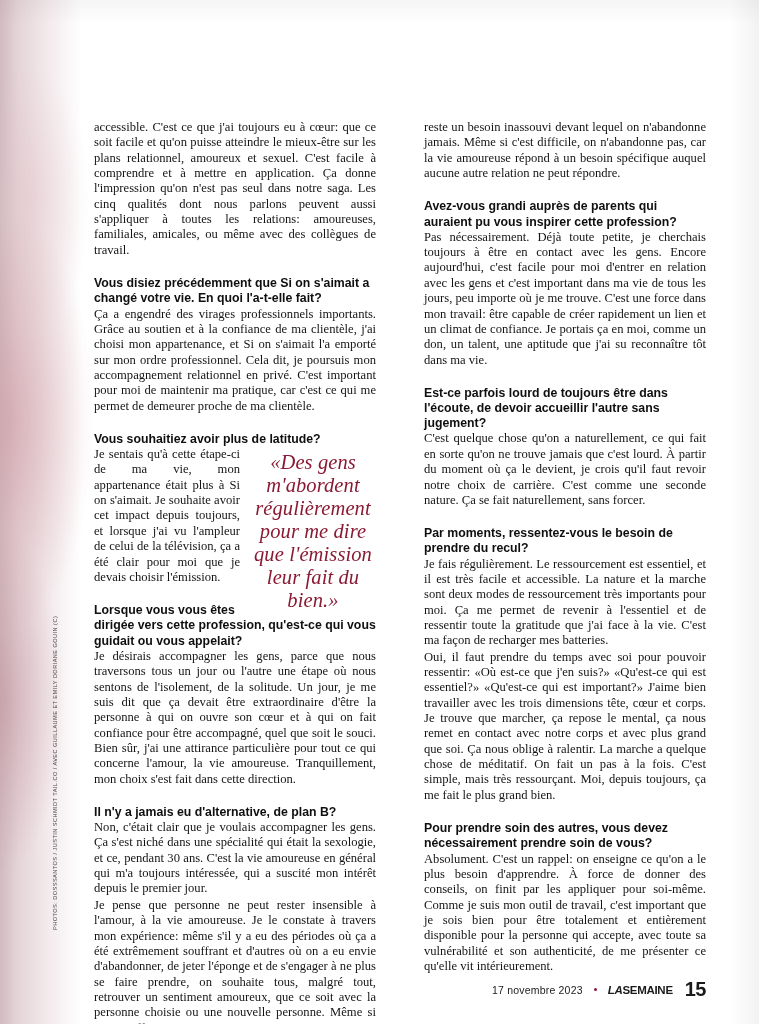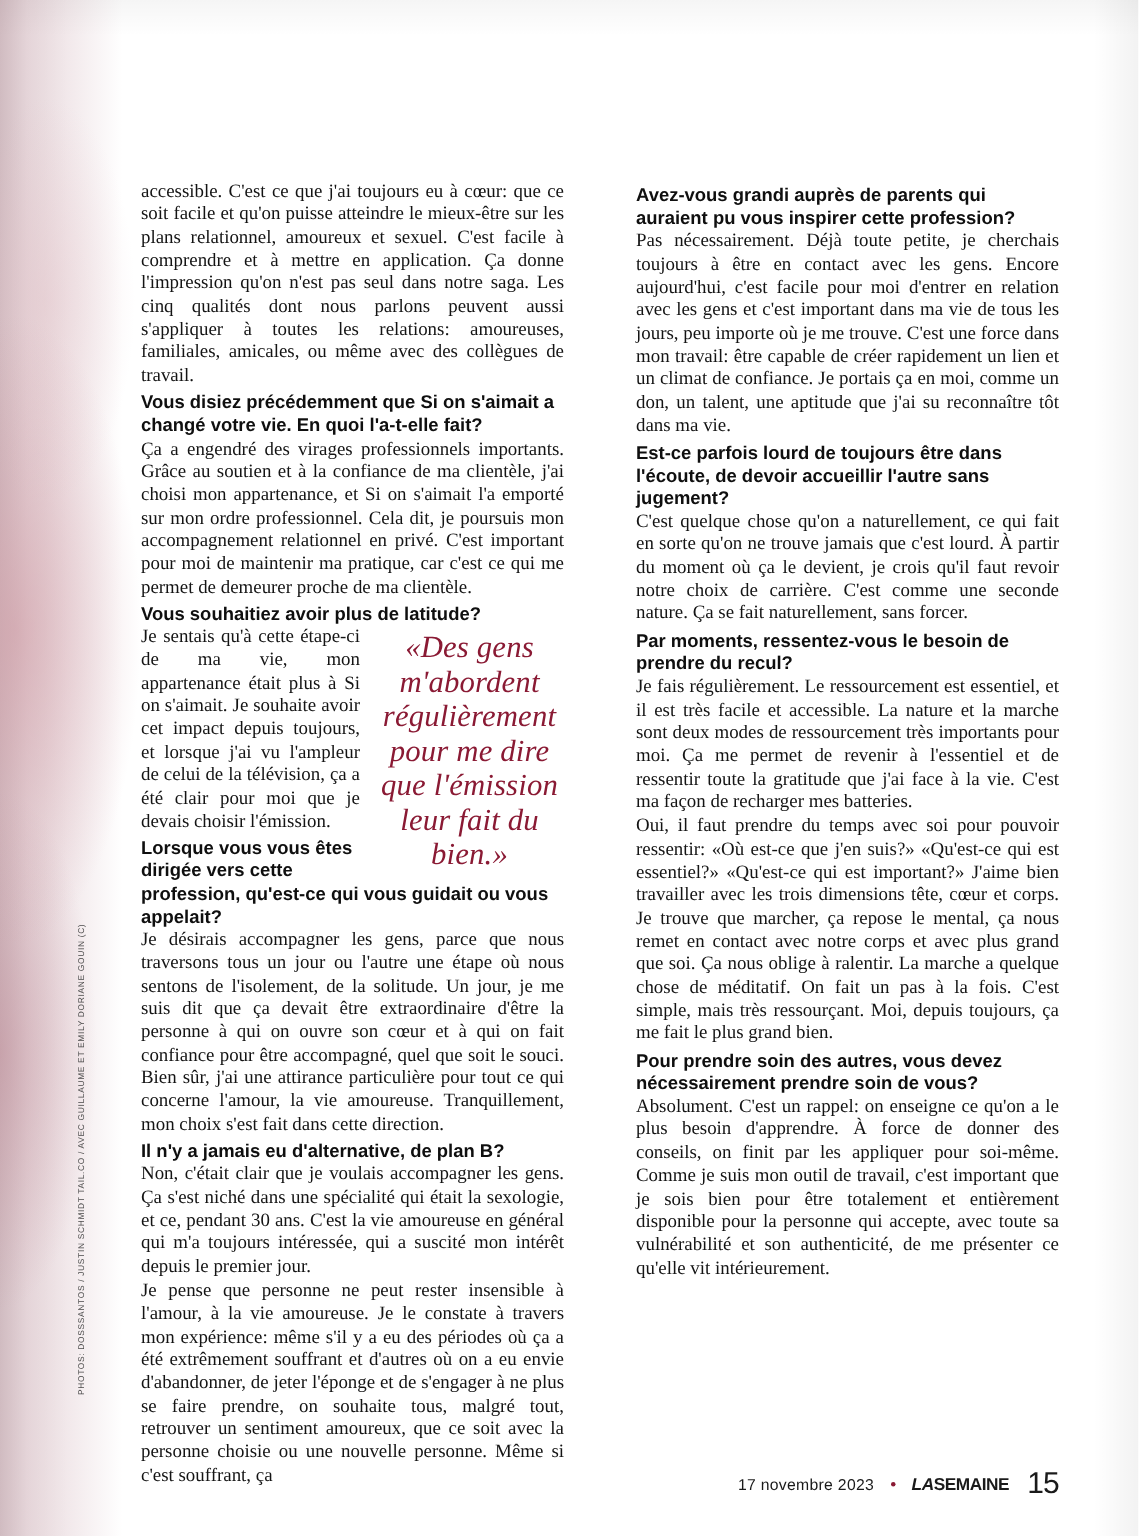--- a/index.html
+++ b/index.html
@@ -90,21 +90,21 @@
     hyphens: manual;
     color: #141414;
   }
   p + p { margin-top: 0; }
 
   .q {
     font-family: "Liberation Sans", sans-serif;
     font-weight: 700;
     font-size: 12.3px;
     line-height: 15.2px;
-    margin-top: 3px;
+    margin-top: 18px;
     text-align: left;
     color: #0f0f0f;
   }
   .a { margin-bottom: 1px; }
   .ital { }
 
   
   .pullquote {
     float: right;
     width: 126px;
@@ -160,21 +160,21 @@
   .footer-brand {
     font-family: "Liberation Sans", sans-serif;
     font-weight: 700;
     font-size: 11.5px;
     letter-spacing: -0.3px;
     color: #1a1a1a;
   }
   .footer-brand .la { font-style: italic; }
   .footer-page {
     font-family: "Liberation Sans", sans-serif;
-    font-weight: 400;
+    font-weight: 700;
     font-size: 20px;
     color: #1a1a1a;
     letter-spacing: -0.5px;
     margin-left: 2px;
   }
 </style>
 </head>
 <body>
 
 <div class="page">
@@ -196,20 +196,21 @@
 
       <p class="a">Je sentais qu'à cette étape-ci de ma vie, mon appartenance était plus à <span class="ital">Si on s'aimait</span>. Je souhaite avoir cet impact depuis toujours, et lorsque j'ai vu l'ampleur de celui de la télévision, ça a été clair pour moi que je devais choisir l'émission.</p>
       <p class="q">Lorsque vous vous êtes dirigée vers cette profession, qu'est-ce qui vous guidait ou vous appelait?</p>
       <p class="a">Je désirais accompagner les gens, parce que nous traversons tous un jour ou l'autre une étape où nous sentons de l'isolement, de la solitude. Un jour, je me suis dit que ça devait être extraordinaire d'être la personne à qui on ouvre son cœur et à qui on fait confiance pour être accompagné, quel que soit le souci. Bien sûr, j'ai une attirance particulière pour tout ce qui concerne l'amour, la vie amoureuse. Tranquillement, mon choix s'est fait dans cette direction.</p>
       <p class="q">Il n'y a jamais eu d'alternative, de plan B?</p>
       <p class="a">Non, c'était clair que je voulais accompagner les gens. Ça s'est niché dans une spécialité qui était la sexologie, et ce, pendant 30 ans. C'est la vie amoureuse en général qui m'a toujours intéressée, qui a suscité mon intérêt depuis le premier jour.</p>
       <p class="a">Je pense que personne ne peut rester insensible à l'amour, à la vie amoureuse. Je le constate à travers mon expérience: même s'il y a eu des périodes où ça a été extrêmement souffrant et d'autres où on a eu envie d'abandonner, de jeter l'éponge et de s'engager à ne plus se faire prendre, on souhaite tous, malgré tout, retrouver un sentiment amoureux, que ce soit avec la personne choisie ou une nouvelle personne. Même si c'est souffrant, ça</p>
     </div>
 
     <div class="col col-right">
+      <p class="a">reste un besoin inassouvi devant lequel on n'abandonne jamais. Même si c'est difficile, on n'abandonne pas, car la vie amoureuse répond à un besoin spécifique auquel aucune autre relation ne peut répondre.</p>
       <p class="q">Avez-vous grandi auprès de parents qui auraient pu vous inspirer cette profession?</p>
       <p class="a">Pas nécessairement. Déjà toute petite, je cherchais toujours à être en contact avec les gens. Encore aujourd'hui, c'est facile pour moi d'entrer en relation avec les gens et c'est important dans ma vie de tous les jours, peu importe où je me trouve. C'est une force dans mon travail: être capable de créer rapidement un lien et un climat de confiance. Je portais ça en moi, comme un don, un talent, une aptitude que j'ai su reconnaître tôt dans ma vie.</p>
       <p class="q">Est-ce parfois lourd de toujours être dans l'écoute, de devoir accueillir l'autre sans jugement?</p>
       <p class="a">C'est quelque chose qu'on a naturellement, ce qui fait en sorte qu'on ne trouve jamais que c'est lourd. À partir du moment où ça le devient, je crois qu'il faut revoir notre choix de carrière. C'est comme une seconde nature. Ça se fait naturellement, sans forcer.</p>
       <p class="q">Par moments, ressentez-vous le besoin de prendre du recul?</p>
       <p class="a">Je fais régulièrement. Le ressourcement est essentiel, et il est très facile et accessible. La nature et la marche sont deux modes de ressourcement très importants pour moi. Ça me permet de revenir à l'essentiel et de ressentir toute la gratitude que j'ai face à la vie. C'est ma façon de recharger mes batteries.</p>
       <p class="a">Oui, il faut prendre du temps avec soi pour pouvoir ressentir: «Où est-ce que j'en suis?» «Qu'est-ce qui est essentiel?» «Qu'est-ce qui est important?» J'aime bien travailler avec les trois dimensions tête, cœur et corps. Je trouve que marcher, ça repose le mental, ça nous remet en contact avec notre corps et avec plus grand que soi. Ça nous oblige à ralentir. La marche a quelque chose de méditatif. On fait un pas à la fois. C'est simple, mais très ressourçant. Moi, depuis toujours, ça me fait le plus grand bien.</p>
       <p class="q">Pour prendre soin des autres, vous devez nécessairement prendre soin de vous?</p>
       <p class="a">Absolument. C'est un rappel: on enseigne ce qu'on a le plus besoin d'apprendre. À force de donner des conseils, on finit par les appliquer pour soi-même. Comme je suis mon outil de travail, c'est important que je sois bien pour être totalement et entièrement disponible pour la personne qui accepte, avec toute sa vulnérabilité et son authenticité, de me présenter ce qu'elle vit intérieurement.</p>
     </div>

